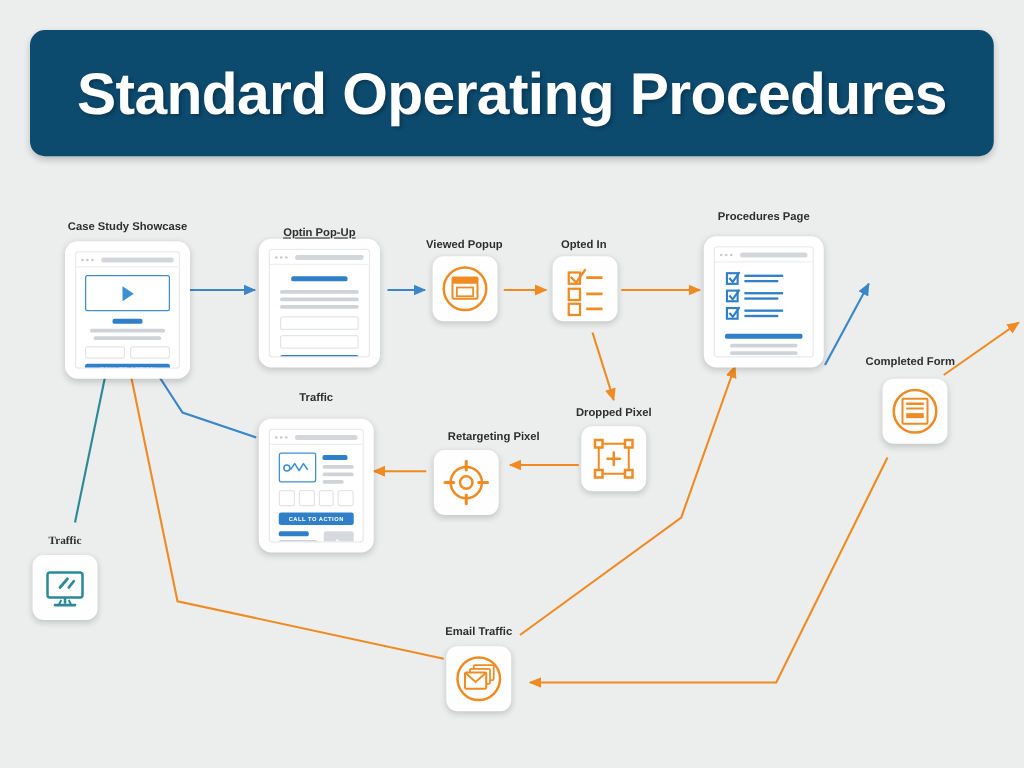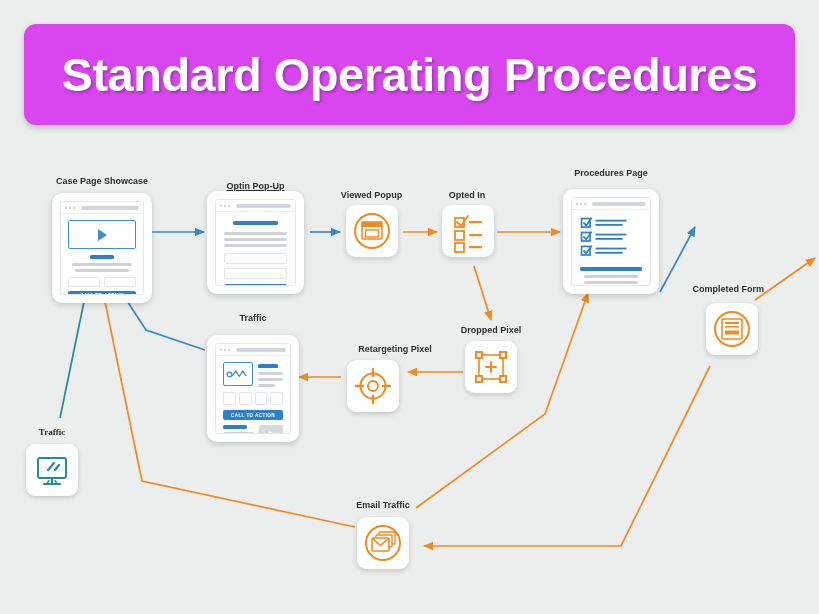--- a/index.html
+++ b/index.html
@@ -8,21 +8,21 @@
     background:#eceded;
     font-family:"Liberation Sans", sans-serif;
     overflow:hidden;
     position:relative;
   }
   #stage{position:absolute;inset:0;width:819px;height:614px;}
 
   
   .banner{
     position:absolute;left:24px;top:24px;width:771px;height:101px;
-    background:#d946ef;border-radius:12px;
+    background:#0c4a6e;border-radius:12px;
     box-shadow:0 3px 6px rgba(0,0,0,.20);
     display:flex;align-items:center;justify-content:center;
   }
   .banner-title{
     color:#ffffff;font-size:47px;font-weight:bold;letter-spacing:-0.5px;
     text-shadow:2px 2px 3px rgba(0,0,0,.25);
     font-family:"Liberation Sans", sans-serif;white-space:nowrap;
   }
 
   
@@ -117,21 +117,21 @@
     <path d="M416,508 L545,414 L588,293" stroke="#ef8b22" stroke-width="1.7" fill="none" marker-end="url(#ahO)"></path>
 
     <path d="M660,356 L695,291" stroke="#3a86c8" stroke-width="1.7" fill="none" marker-end="url(#ahB)" transform="translate(0,-64)"></path>
 
     <path d="M710,366 L621,546 L424,546" stroke="#ef8b22" stroke-width="1.7" fill="none" marker-end="url(#ahO)"></path>
 
     <path d="M755,300 L815,258" stroke="#ef8b22" stroke-width="1.7" fill="none" marker-end="url(#ahO)"></path>
   </svg>
 
   <div class="node" style="left:52px;top:176px;width:100px;">
-    <div class="node-label" style="top:0;">Case Page Showcase</div>
+    <div class="node-label" style="top:0;">Case Study Showcase</div>
     <div class="card" style="left:0;top:17px;width:100px;height:110px;">
       <div class="page">
         <div class="browserbar">
           <span class="dot"></span>
           <span class="dot"></span>
           <span class="dot"></span>
           <span class="urlbar"></span>
         </div>
         <div style="padding:6px 7px 0;">
           <div class="vidbox" style="height:27px;">

